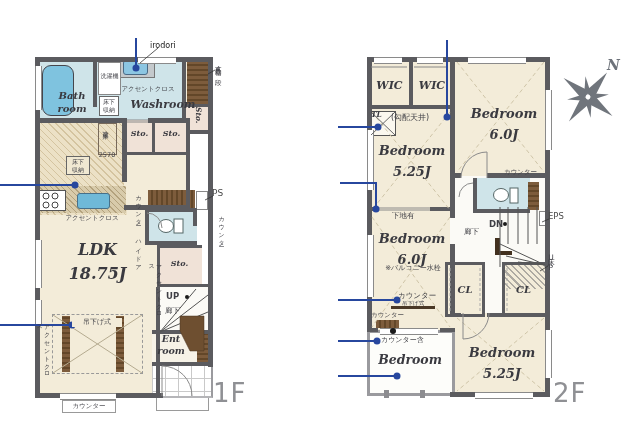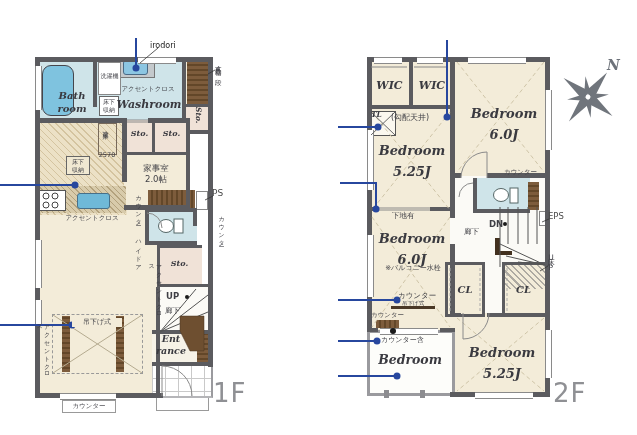--- a/index.html
+++ b/index.html
@@ -252,43 +252,43 @@
   </svg>
 
   <div class="abs jp" style="left:150px;top:41px;font-size:8px;color:#222">irodori</div>
   <div class="abs jp vert" style="left:214px;top:62px;height:52px;font-size:6.5px">可動棚4段</div>
   <div class="abs jp ctr" style="left:96px;top:72px;width:27px;font-size:6px">洗濯機</div>
   <div class="abs jp ctr" style="left:114px;top:85px;width:68px;font-size:6.5px">アクセントクロス</div>
   <div class="abs rn pre ctr" style="left:50px;top:89px;width:44px;font-size:10px">Bath
 room</div>
   <div class="abs jp pre ctr" style="left:99px;top:98px;width:20px;font-size:6px">床下
 収納</div>
-  <div class="abs rn ctr" style="left:114px;top:98px;width:70px;font-size:11px">Washroom</div>
+  <div class="abs rn ctr" style="left:128px;top:98px;width:70px;font-size:11px">Washroom</div>
   <div class="abs rn vrot" style="left:193px;top:107px;font-size:7.5px">Sto.</div>
   <div class="abs jp vert" style="left:102px;top:126px;height:30px;font-size:6px">冷蔵庫</div>
   <div class="abs jp ctr" style="left:95px;top:151px;width:24px;font-size:6.5px">2570</div>
   <div class="abs jp pre ctr" style="left:66px;top:158px;width:24px;font-size:6px">床下
 収納</div>
   <div class="abs rn ctr" style="left:124px;top:128px;width:31px;font-size:8px">Sto.</div>
   <div class="abs rn ctr" style="left:155px;top:128px;width:33px;font-size:8px">Sto.</div>
-  <div class="abs jp pre ctr" style="left:124px;top:163px;width:64px;font-size:8.5px">家事室
-2.0帖</div>
   <div class="abs jp" style="left:212px;top:188px;font-size:9px;color:#4a4a4a">PS</div>
   <div class="abs jp vert" style="left:135px;top:191px;height:40px;font-size:6px">カウンター</div>
   <div class="abs jp vert" style="left:218px;top:212px;height:50px;font-size:6px">カウンター</div>
   <div class="abs jp ctr" style="left:60px;top:214px;width:64px;font-size:6.5px">アクセントクロス</div>
   <div class="abs jp vert" style="left:135px;top:236px;height:34px;font-size:6px">ハイドア</div>
   <div class="abs rn ctr" style="left:157px;top:258px;width:45px;font-size:8px">Sto.</div>
+  <div class="abs rn pre ctr" style="left:55px;top:238px;width:85px;font-size:16px;line-height:1.5">LDK
+18.75J</div>
   <div class="abs jp vert" style="left:148px;top:260px;height:58px;font-size:6px">アクセントクロス</div>
   <div class="abs jp" style="left:166px;top:291px;font-size:8.5px;font-weight:bold">UP</div>
   <div class="kdot" style="left:185px;top:295px;width:4px;height:4px"></div>
   <div class="abs jp" style="left:165px;top:306px;font-size:7.5px">廊下</div>
   <div class="abs jp ctr" style="left:72px;top:318px;width:50px;font-size:7px;background:#f3ecd9">吊下げ式</div>
   <div class="abs rn pre ctr" style="left:153px;top:333px;width:36px;font-size:9.5px">Ent
-rance</div>
+room</div>
   <div class="abs jp vert" style="left:36px;top:320px;height:62px;font-size:6px">アクセントクロス</div>
   <div class="abs jp ctr" style="left:62px;top:402px;width:54px;font-size:6.5px">カウンター</div>
   <div class="abs floorlab" style="left:213px;top:378px">1F</div>
 
   <div class="abs rn ctr" style="left:367px;top:79px;width:45px;font-size:11px">WIC</div>
   <div class="abs rn ctr" style="left:412px;top:79px;width:40px;font-size:11px">WIC</div>
   <div class="abs rn" style="left:371px;top:110px;font-size:7.5px">TL</div>
   <div class="abs jp" style="left:391px;top:113px;font-size:8px">(勾配天井)</div>
   <div class="abs rn pre ctr" style="left:468px;top:103px;width:72px;font-size:13px;line-height:1.65">Bedroom
 6.0J</div>

